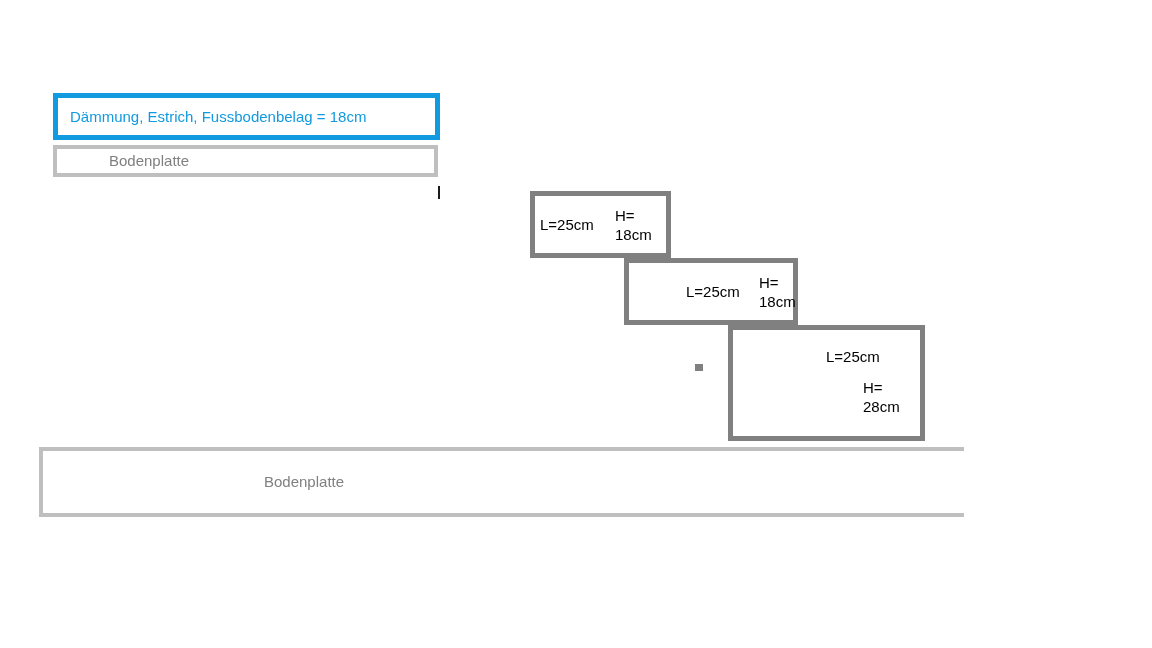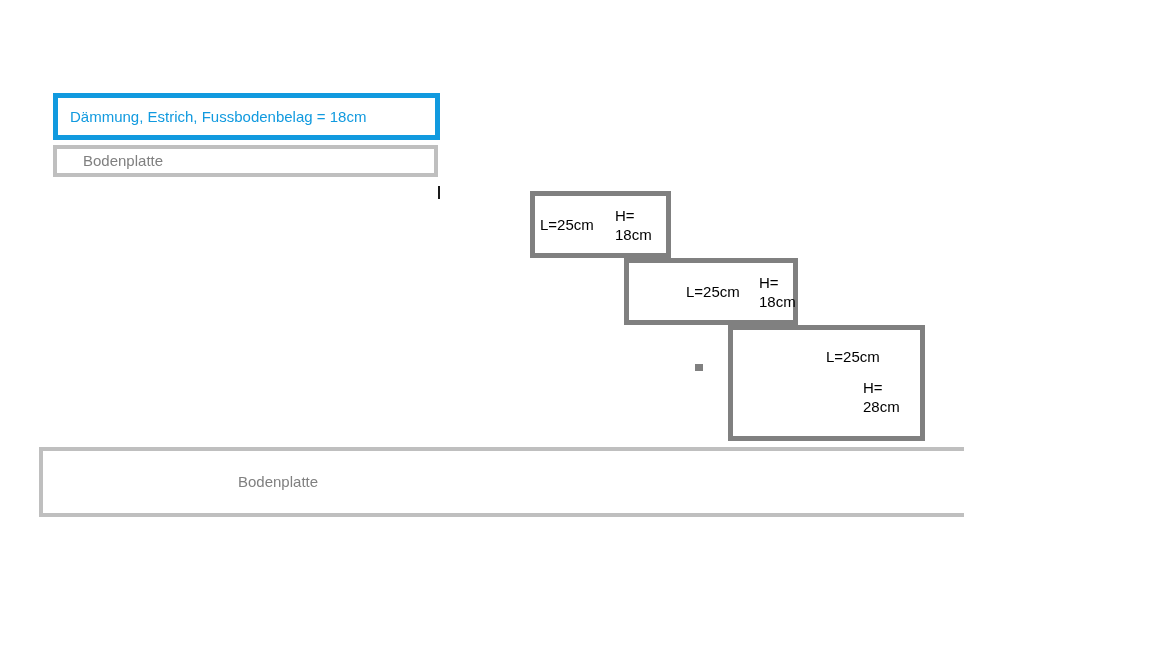--- a/index.html
+++ b/index.html
@@ -37,20 +37,21 @@
     font-size: 15px;
     line-height: 1.2;
     white-space: nowrap;
   }
 
   
   .slab {
     border: 4px solid var(--slab, #BFBFBF);
     display: flex;
     align-items: center;
+    padding-left: 26px;
   }
   .slab .stext {
     color: #808080;
     font-size: 15px;
     line-height: 1.2;
     white-space: nowrap;
   }
 
   
   .step {

